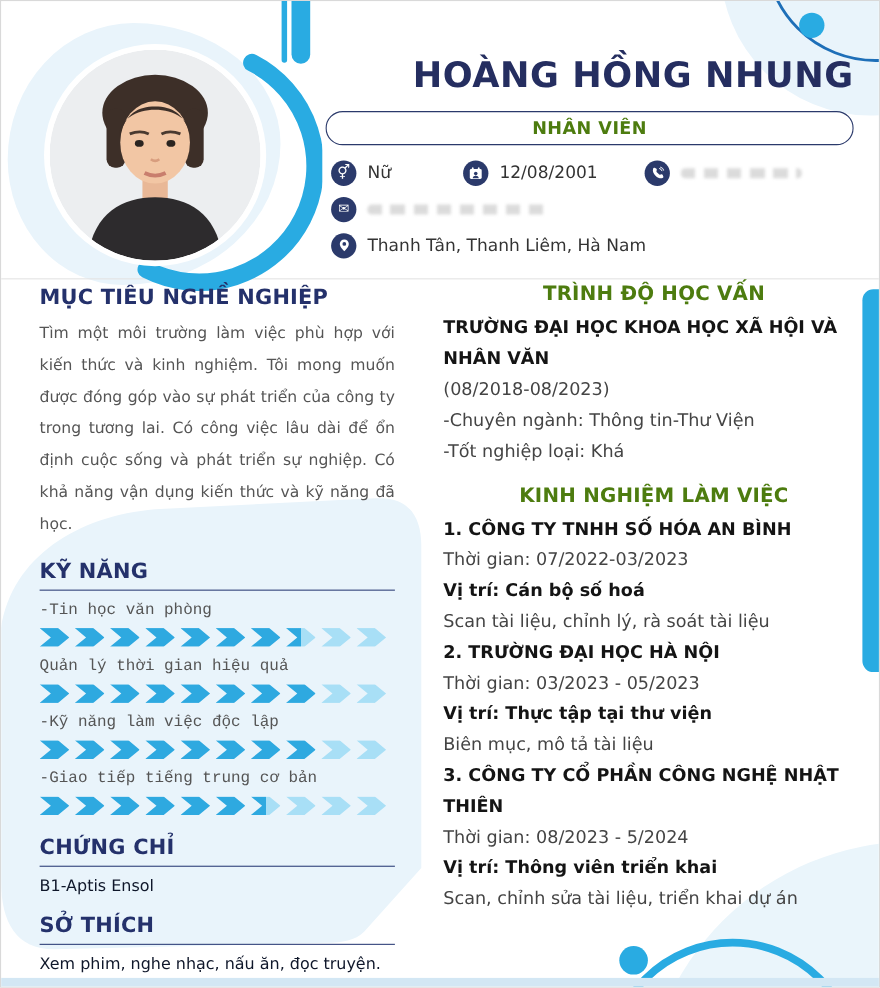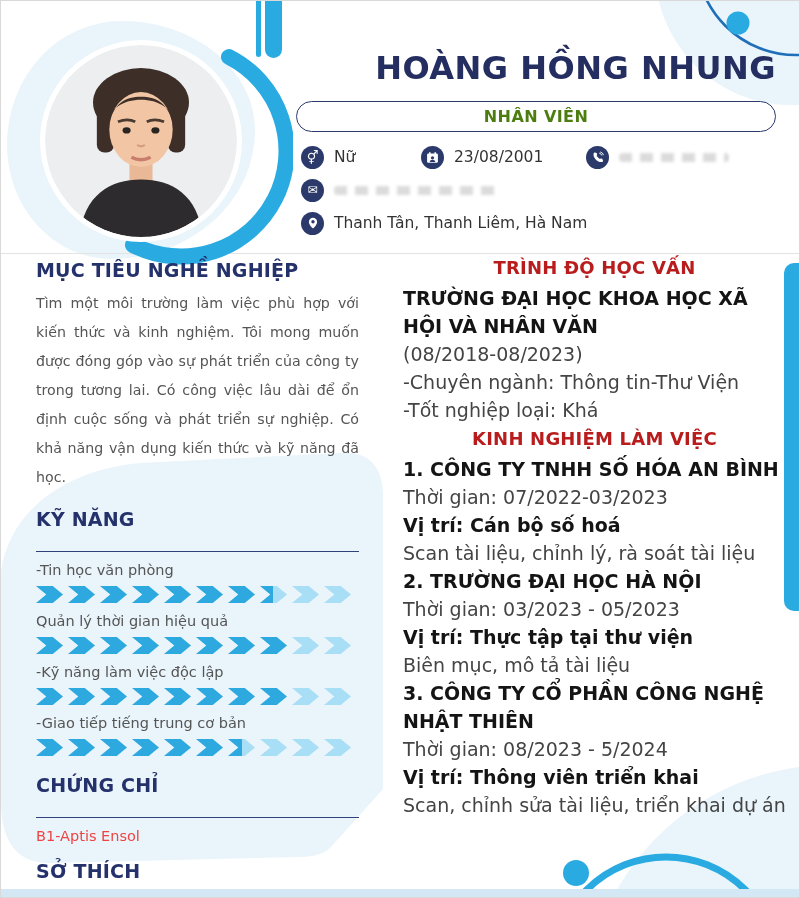--- a/index.html
+++ b/index.html
@@ -31,34 +31,34 @@
   .info-item{position:absolute;display:flex;align-items:center;gap:10px;height:24px;}
   .ico{width:23px;height:23px;border-radius:50%;background:#2b3a6b;color:#fff;display:flex;
        align-items:center;justify-content:center;flex:0 0 23px;font-size:13px;line-height:1;}
   .ico svg{display:block;}
   .redact{height:9px;border-radius:4px;opacity:.55;filter:blur(1.6px);
        background:repeating-linear-gradient(90deg,#bfbfbf 0 13px,transparent 13px 21px);}
   
   .col-left{position:absolute;left:35px;top:258px;width:323px;}
   .col-right{position:absolute;left:402px;top:256px;width:383px;}
   .h-left{font-size:19px;font-weight:bold;color:#24316b;margin:0 0 8px 0;letter-spacing:.2px;}
-  .h-left.underlined{border-bottom:1.6px solid #31427a;padding-bottom:21px;margin-bottom:10px;}
-  .h-right{font-size:18px;font-weight:bold;color:#b91c1c;text-align:center;margin:0 0 6px 0;letter-spacing:.2px;}
+  .h-left.underlined{border-bottom:1.6px solid #31427a;padding-bottom:6px;margin-bottom:10px;}
+  .h-right{font-size:18px;font-weight:bold;color:#4d7c0f;text-align:center;margin:0 0 6px 0;letter-spacing:.2px;}
   .objective-text{font-size:14.2px;color:#555;line-height:29px;text-align:justify;margin:2px 0 16px 0;}
   
   .skill{margin-bottom:10px;}
-  .skill-label{font-size:14.5px;color:#555;margin:4px 0 8px 0;}
+  .skill-label{font-size:14.5px;color:#555;margin:4px 0 8px 0;font-family:Liberation Mono, monospace;}
   .chevrons{display:flex;gap:5px;}
   .chev{width:27px;height:17px;background:#a8dff6;
         clip-path:polygon(0 0,62% 0,100% 50%,62% 100%,0 100%,38% 50%);}
   .chev.full{background:#2ea9e0;}
-  .plain-line{font-size:14.5px;color:#ef4444;margin:0 0 16px 0;}
+  .plain-line{font-size:14.5px;color:#0f172a;margin:0 0 16px 0;}
   .sec{margin-top:14px;}
   
-  .edu-line,.job-line{font-size:19px;line-height:28px;margin:0;color:#444;}
+  .edu-line,.job-line{font-size:16px;line-height:28px;margin:0;color:#444;}
   .bold-dark{font-weight:bold;color:#141414;}
   .jobs{margin:0;}
 </style>
 </head>
 <body>
 
 <div class="page">
 
   <div class="blob-top-left"></div>
 
@@ -128,21 +128,21 @@
       <div class="info-item" style="left:125px;top:0;">
         <span class="ico">
           <svg width="13" height="13" viewBox="0 0 12 12">
               <rect x="1" y="2.4" width="10" height="8.4" rx="1.2" fill="#fff"></rect>
               <rect x="2.8" y="1" width="1.4" height="2.4" rx=".7" fill="#fff"></rect>
               <rect x="7.8" y="1" width="1.4" height="2.4" rx=".7" fill="#fff"></rect>
               <circle cx="6" cy="6.3" r="1.5" fill="#2b3a6b"></circle>
               <path d="M3.4 10.2 C3.6 8.6 4.6 8 6 8 C7.4 8 8.4 8.6 8.6 10.2 Z" fill="#2b3a6b"></path>
             </svg>
         </span>
-        <span>23/08/2001</span>
+        <span>12/08/2001</span>
       </div>
       <div class="info-item" style="left:290px;top:0;">
         <span class="ico">
           <svg width="12" height="12" viewBox="0 0 12 12">
               <path d="M3.1 1.6 C2.5 1.4 1.9 1.7 1.7 2.3 C1.1 4.1 1.9 6.7 3.9 8.7 C5.9 10.7 8.5 11.5 10.3 10.9 C10.9 10.7 11.2 10.1 11 9.5 L10.5 8.2 C10.3 7.7 9.8 7.4 9.3 7.5 L8 7.8 C7.7 7.9 7.3 7.8 7.1 7.5 L5.1 5.5 C4.8 5.3 4.7 4.9 4.8 4.6 L5.1 3.3 C5.2 2.8 4.9 2.3 4.4 2.1 Z" fill="#fff"></path>
               <path d="M7.6 2.2 Q9.3 2.5 9.8 4.2 M8.6 1 Q10.9 1.5 11.4 3.8" stroke="#fff" stroke-width=".9" fill="none" stroke-linecap="round"></path>
             </svg>
         </span>
         <span class="redact" style="width:110px;"></span>
       </div>
@@ -239,21 +239,21 @@
     <p class="plain-line">Xem phim, nghe nhạc, nấu ăn, đọc truyện.</p>
   </div>
 
   <div class="col-right">
     <h2 class="h-right">TRÌNH ĐỘ HỌC VẤN</h2>
     <p class="edu-line bold-dark">TRƯỜNG ĐẠI HỌC KHOA HỌC XÃ HỘI VÀ NHÂN VĂN</p>
     <p class="edu-line">(08/2018-08/2023)</p>
     <p class="edu-line">-Chuyên ngành: Thông tin-Thư Viện</p>
     <p class="edu-line">-Tốt nghiệp loại: Khá</p>
 
-    <h2 class="h-right" style="margin-top:4px;text-align:center;">KINH NGHIỆM LÀM VIỆC</h2>
+    <h2 class="h-right" style="margin-top:16px;text-align:center;">KINH NGHIỆM LÀM VIỆC</h2>
     <div class="jobs">
         <div>
           <p class="job-line bold-dark">1. CÔNG TY TNHH SỐ HÓA AN BÌNH</p>
           <p class="job-line">Thời gian: 07/2022-03/2023</p>
           <p class="job-line bold-dark">Vị trí: Cán bộ số hoá</p>
           <p class="job-line">Scan tài liệu, chỉnh lý, rà soát tài liệu</p>
         </div>
         <div>
           <p class="job-line bold-dark">2. TRƯỜNG ĐẠI HỌC HÀ NỘI</p>
           <p class="job-line">Thời gian: 03/2023 - 05/2023</p>

